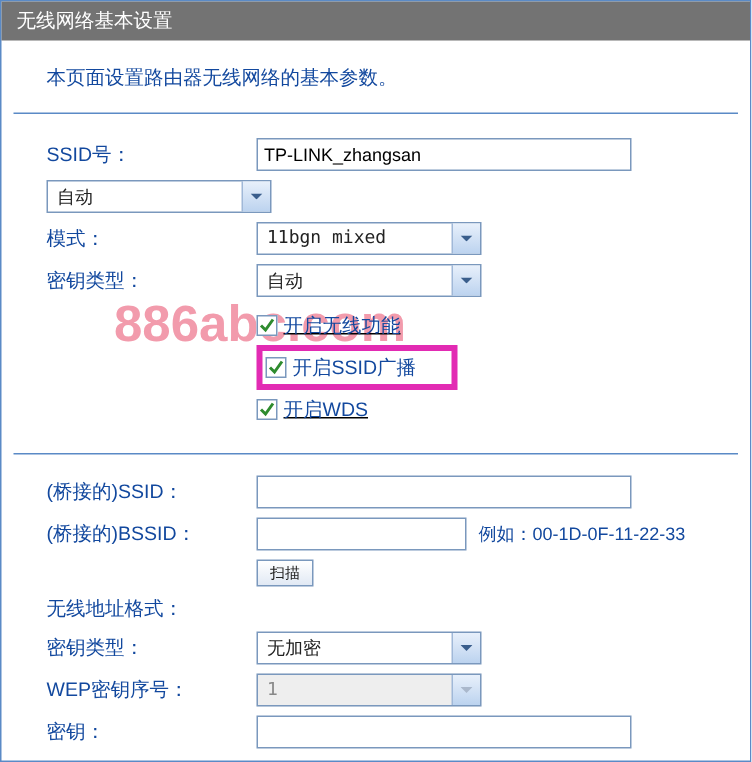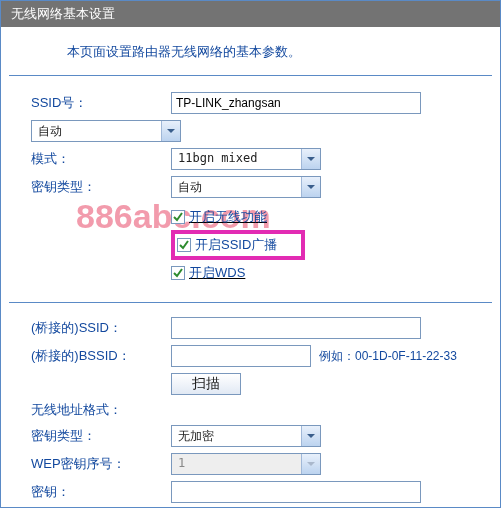--- a/index.html
+++ b/index.html
@@ -20,21 +20,20 @@
   .panel-header {
     background: #737373;
     color: #fff;
     padding: 4px 10px;
     font-size: 13px;
   }
   .intro {
     color: #12489e;
     padding: 16px 20px 14px 30px;
     font-size: 13px;
-    margin-left: 36px;
   }
   .hr {
     border-top: 1px solid #5a8ac6;
     margin: 0 8px;
   }
   .form-area {
     padding: 10px 10px 10px 30px;
   }
   .row {
     display: flex;
@@ -122,22 +121,22 @@
     color: #12489e;
   }
   .highlight-box {
     border: 4px solid #e22bb3;
     padding: 2px 24px 2px 2px;
     display: inline-flex;
   }
   .btn {
     border: 1px solid #7a98bd;
     background: linear-gradient(#fff, #e1e9f4);
-    font-size: 14px;
-    padding: 1px 20px;
+    font-size: 10px;
+    padding: 1px 8px;
     color: #222;
     font-family: Liberation Serif, serif;
   }
   .example {
     color: #12489e;
     font-size: 12px;
   }
   .watermark {
     position: absolute;
     left: 75px;

